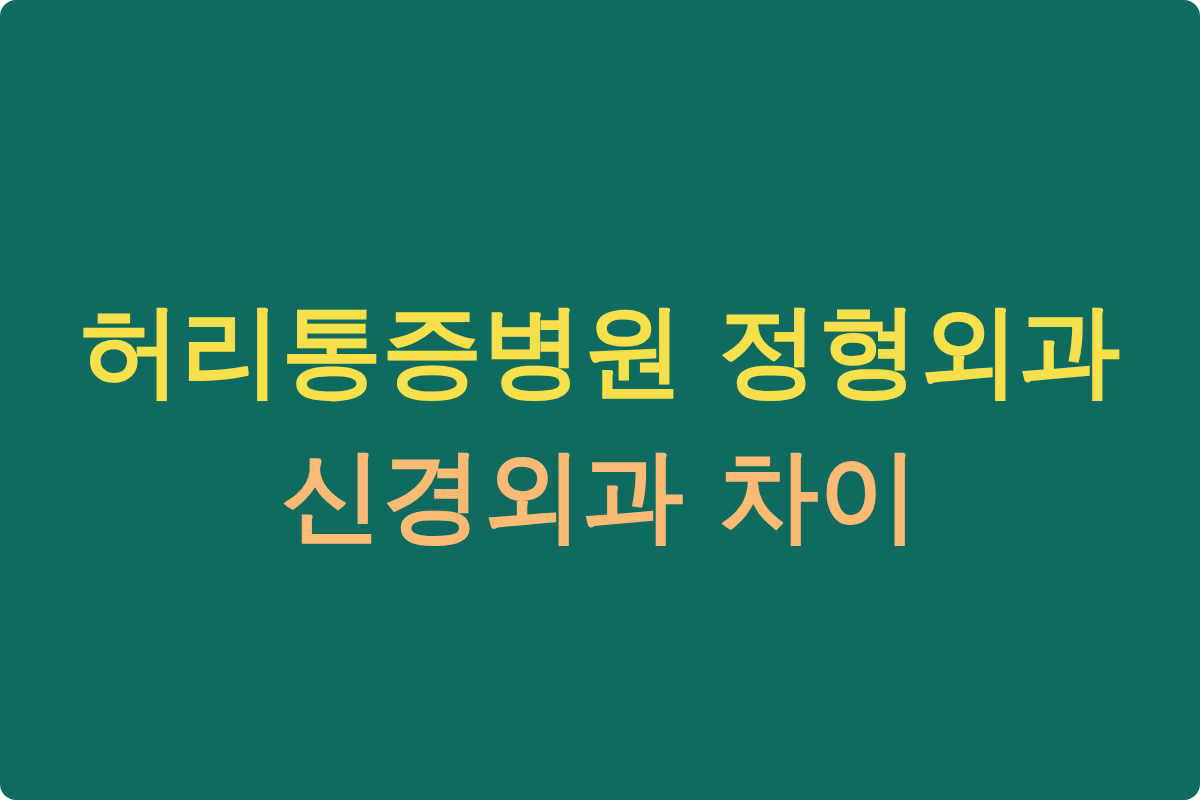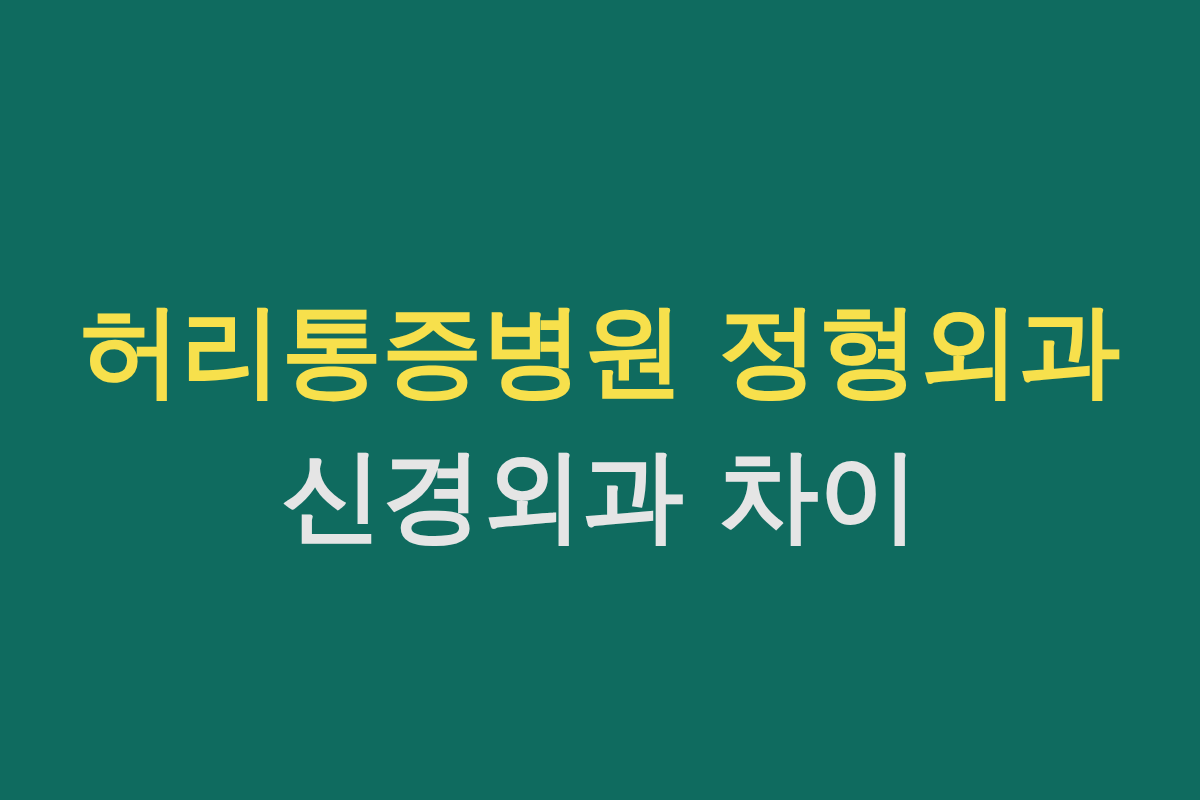--- a/index.html
+++ b/index.html
@@ -60,23 +60,23 @@
     font-size: 101px;
   }
 
   .headline-line-2 {
     font-size: 101px;
   }
 </style>
 </head>
 <body>
 
-<div id="banner" style="background-color: rgb(15, 107, 95);">
+<div id="banner" style="background-color: rgb(15, 107, 95); border-radius: 16px;">
 
   <div id="headline">
 
     <span class="headline-line headline-line-1" style="color: rgb(247, 224, 76);">허리통증병원 정형외과</span>
 
-    <span class="headline-line headline-line-2" style="color: #e5e5e5;">신경외과 차이</span>
+    <span class="headline-line headline-line-2" style="color: #fdba74;">신경외과 차이</span>
 
   </div>
 
 </div>
 
 </body></html>

